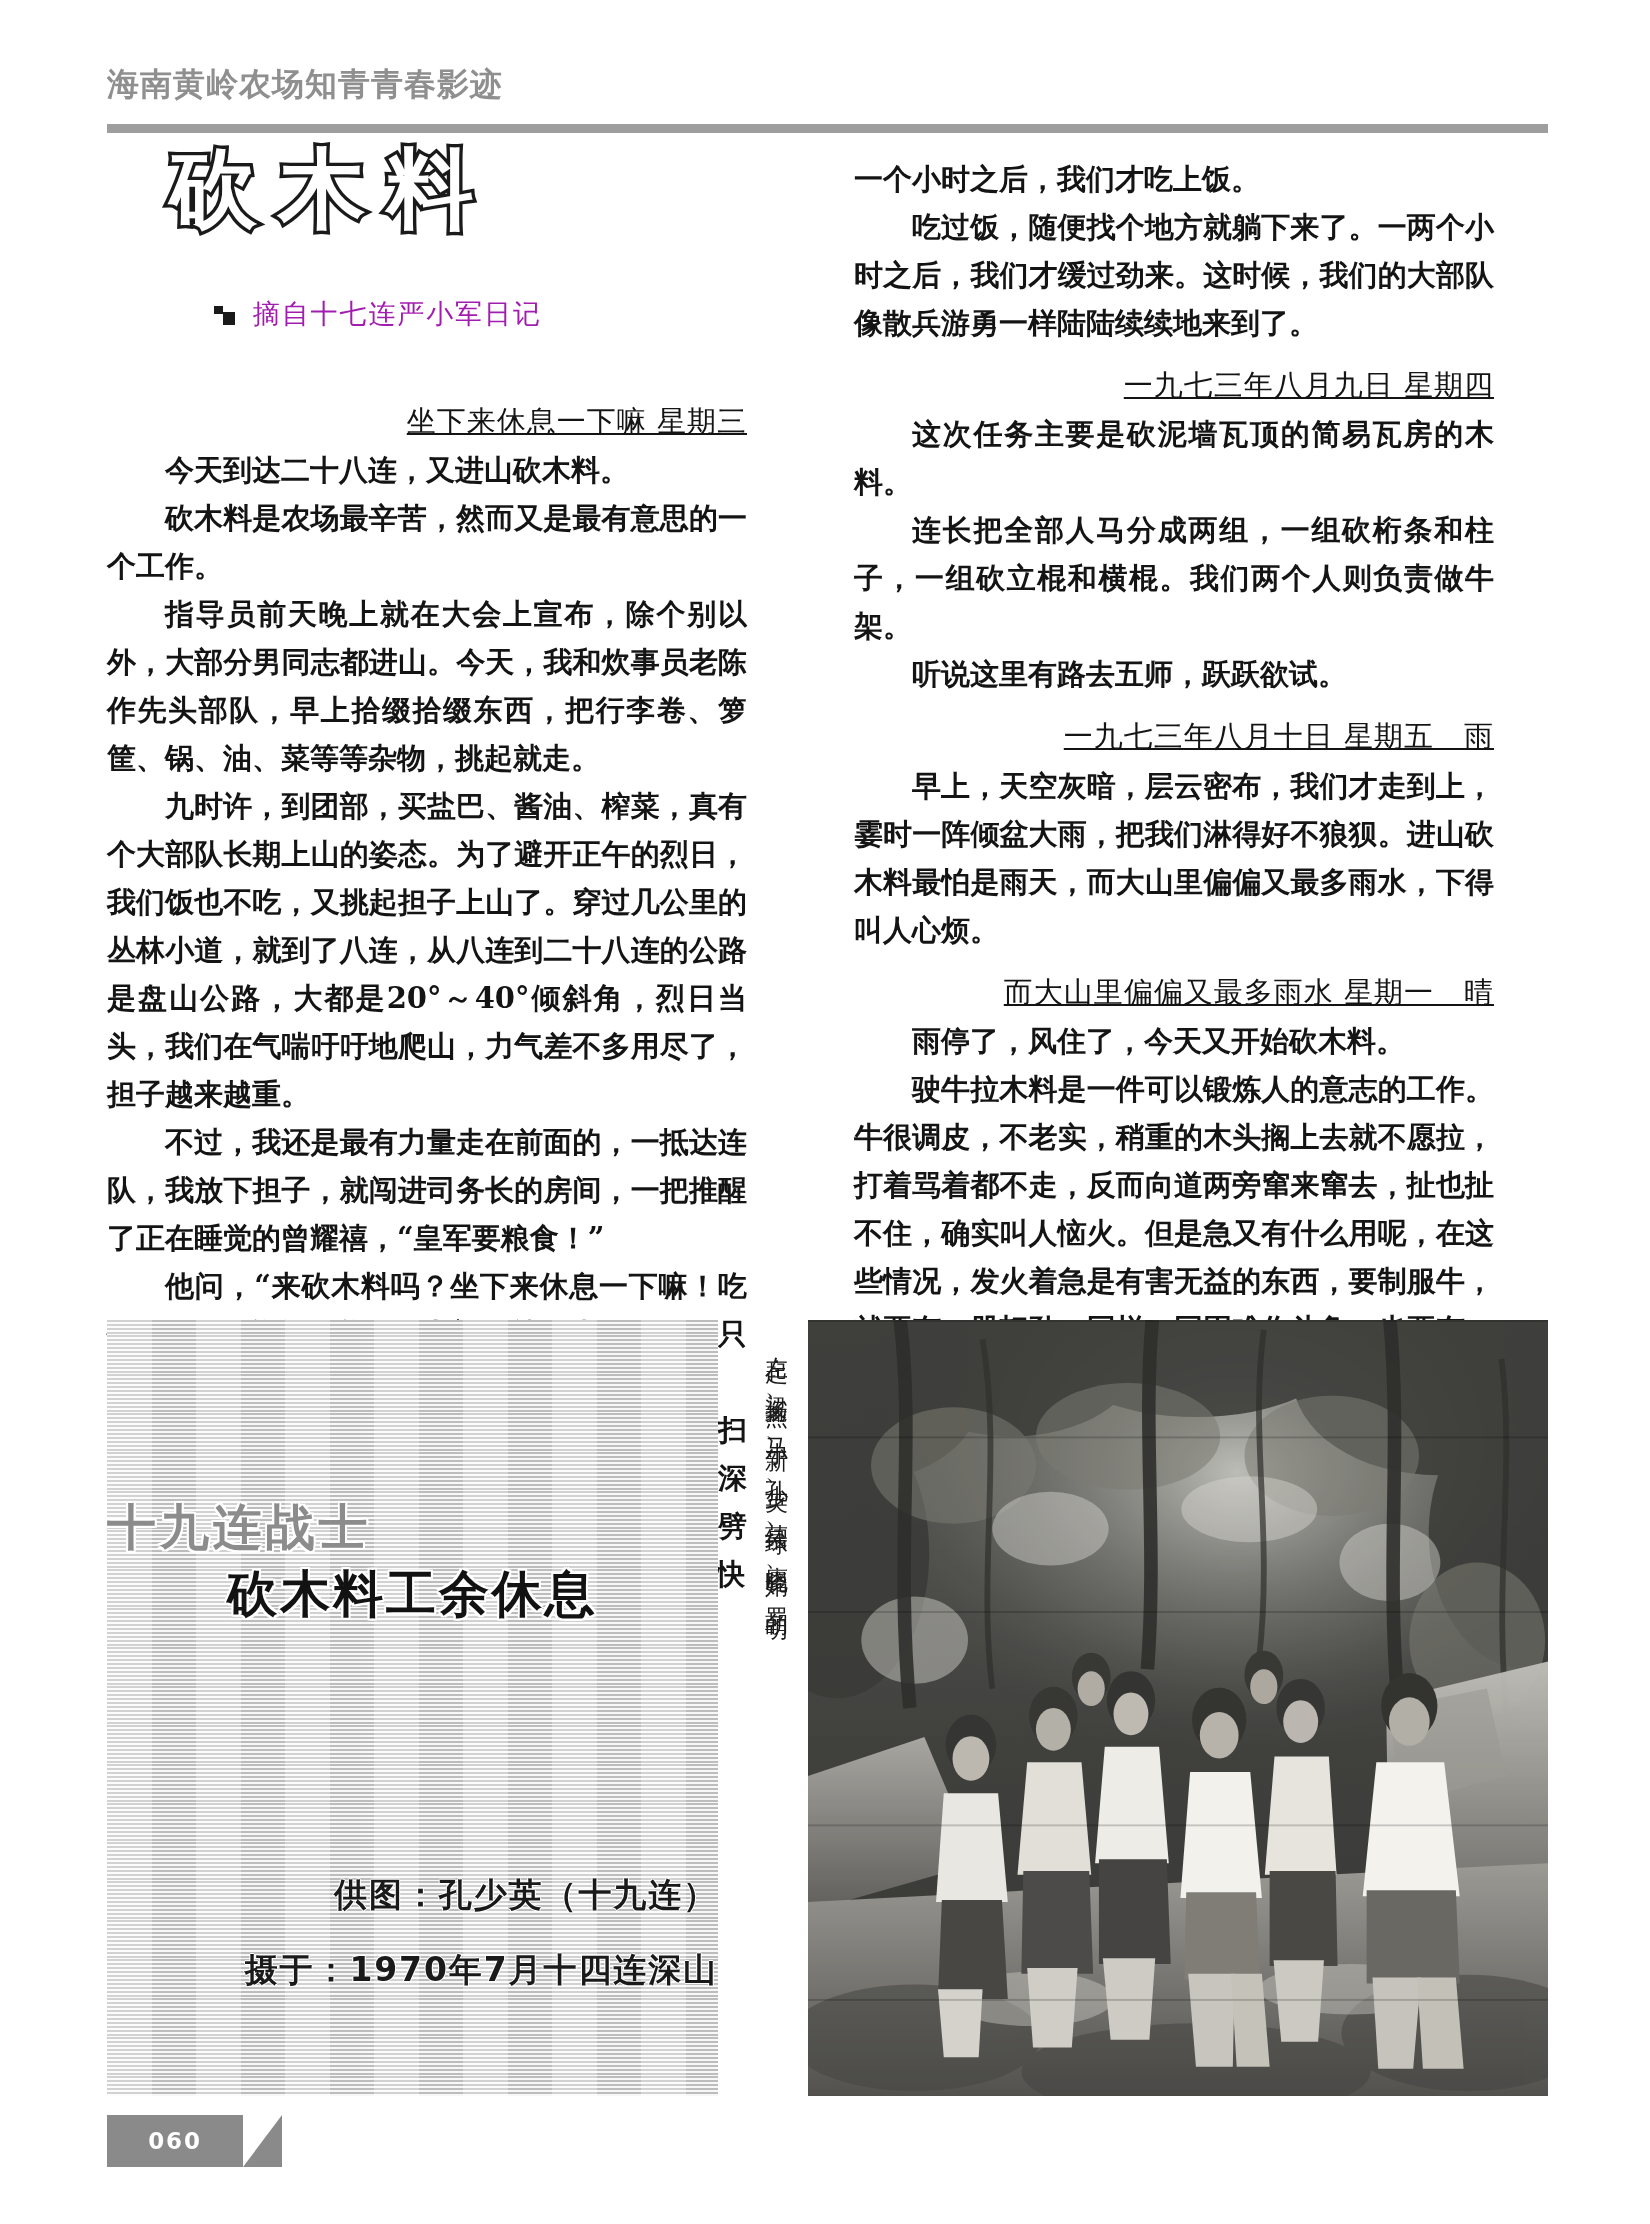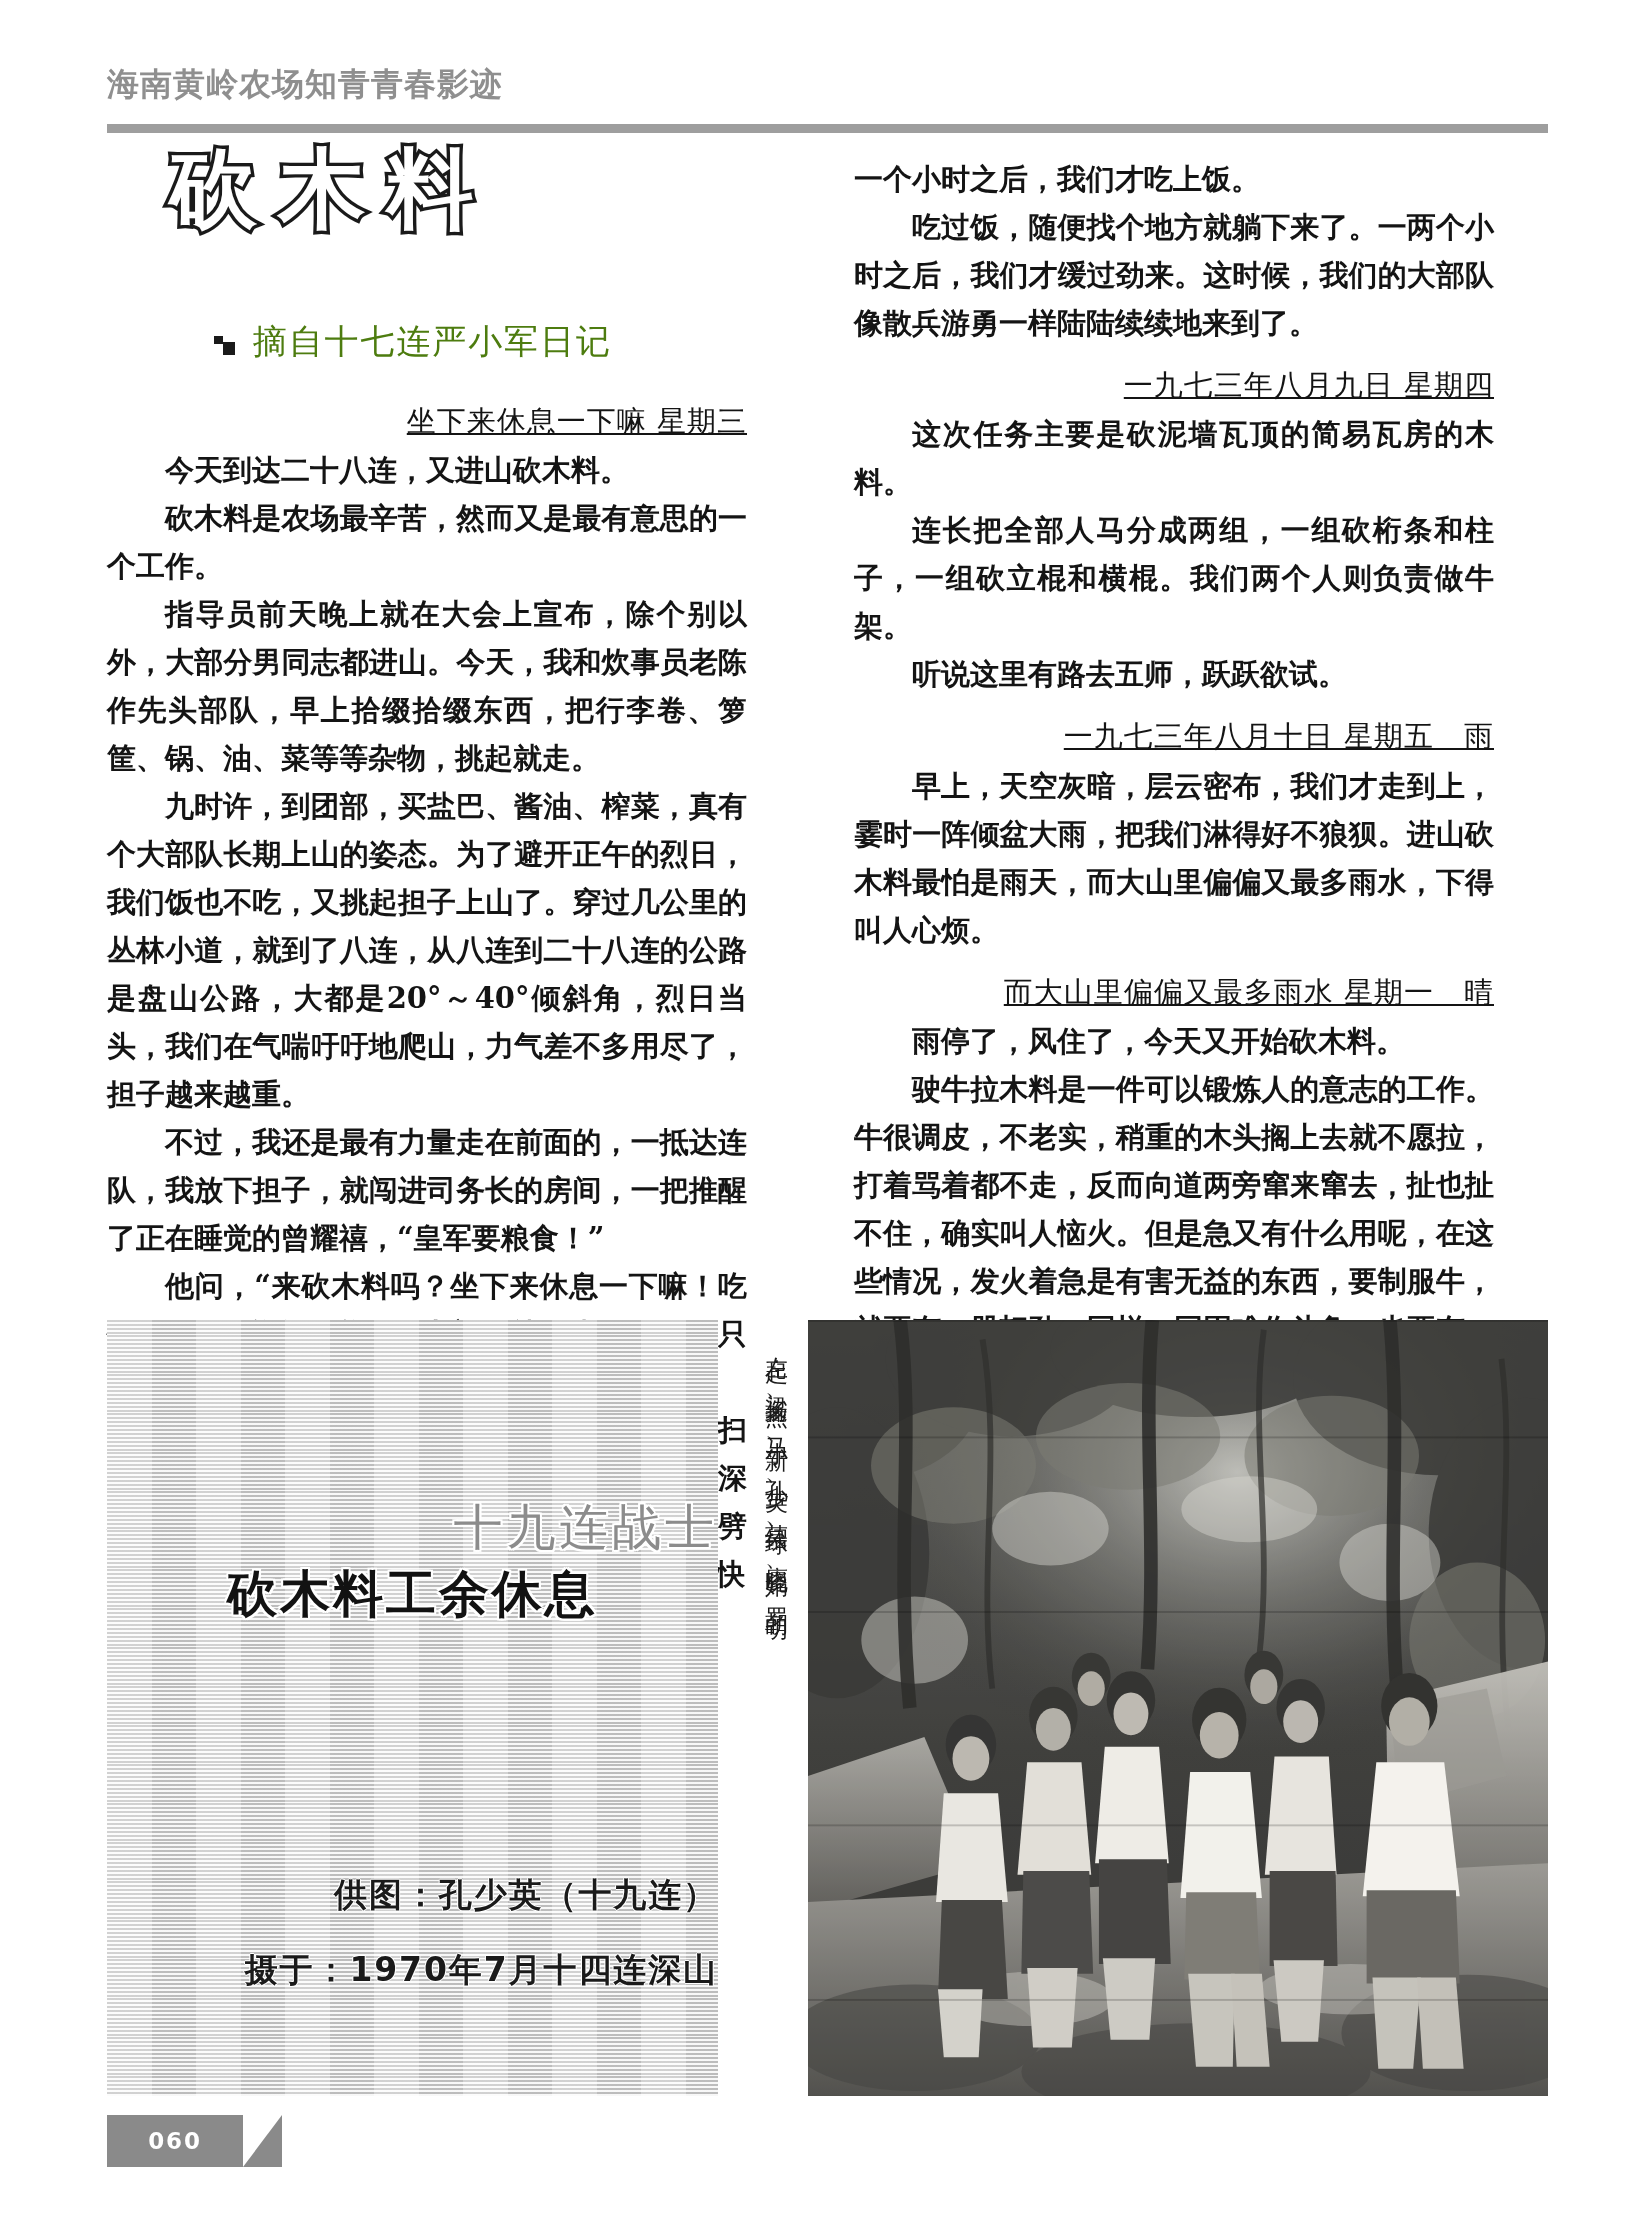--- a/index.html
+++ b/index.html
@@ -60,23 +60,23 @@
     font-weight:bold;
     letter-spacing:21.3px;
     color:#ffffff;
     -webkit-text-stroke:6.8px #1a1a1a;
     paint-order:stroke fill;
     font-family:"DejaVu Sans", sans-serif;
     white-space:nowrap;
   }
   .article-sub {
     position:absolute;
-    left:107px; top:162px;
-    font-size:34px;
-    color:#4d7c0f;
+    left:107px; top:135px;
+    font-size:27px;
+    color:#a21caf;
     font-family:"DejaVu Serif", "Liberation Serif", serif;
     white-space:nowrap;
     letter-spacing:1.9px;
   }
   .sub-bullet {
     display:inline-block;
     position:relative;
     width:21.3px; height:19.4px;
     margin-right:17.5px;
     vertical-align:-1.9px;
@@ -123,23 +123,23 @@
     left:0; top:0;
     width:611px; height:776px;
     background:
       repeating-linear-gradient(0deg, rgba(255,255,255,0.85) 0px, rgba(255,255,255,0.85) 1.9px, rgba(150,150,150,0.30) 1.9px, rgba(150,150,150,0.30) 3.9px),
       repeating-linear-gradient(90deg, rgba(235,235,235,1) 0px, rgba(235,235,235,1) 45px, rgba(205,205,205,1) 45px, rgba(205,205,205,1) 89px),
       repeating-linear-gradient(0deg, rgba(235,235,235,1) 0px, rgba(235,235,235,1) 45px, rgba(212,212,212,1) 45px, rgba(212,212,212,1) 89px);
   }
   .cap-line1 {
     position:absolute;
     left:0; right:0; top:175px;
-    text-align:right;
+    text-align:left;
     font-size:49px;
-    font-weight:normal;
+    font-weight:bold;
     color:#8c8c8c;
     letter-spacing:3.9px;
     font-family:"DejaVu Sans", sans-serif;
     text-shadow:
       1.9px 0 0 #fff, -1.9px 0 0 #fff, 0 1.9px 0 #fff, 0 -1.9px 0 #fff,
       1.9px 1.9px 0 #fff, -1.9px 1.9px 0 #fff, 1.9px -1.9px 0 #fff, -1.9px -1.9px 0 #fff;
   }
   .cap-line2 {
     position:absolute;
     left:0; right:0; top:241px;

